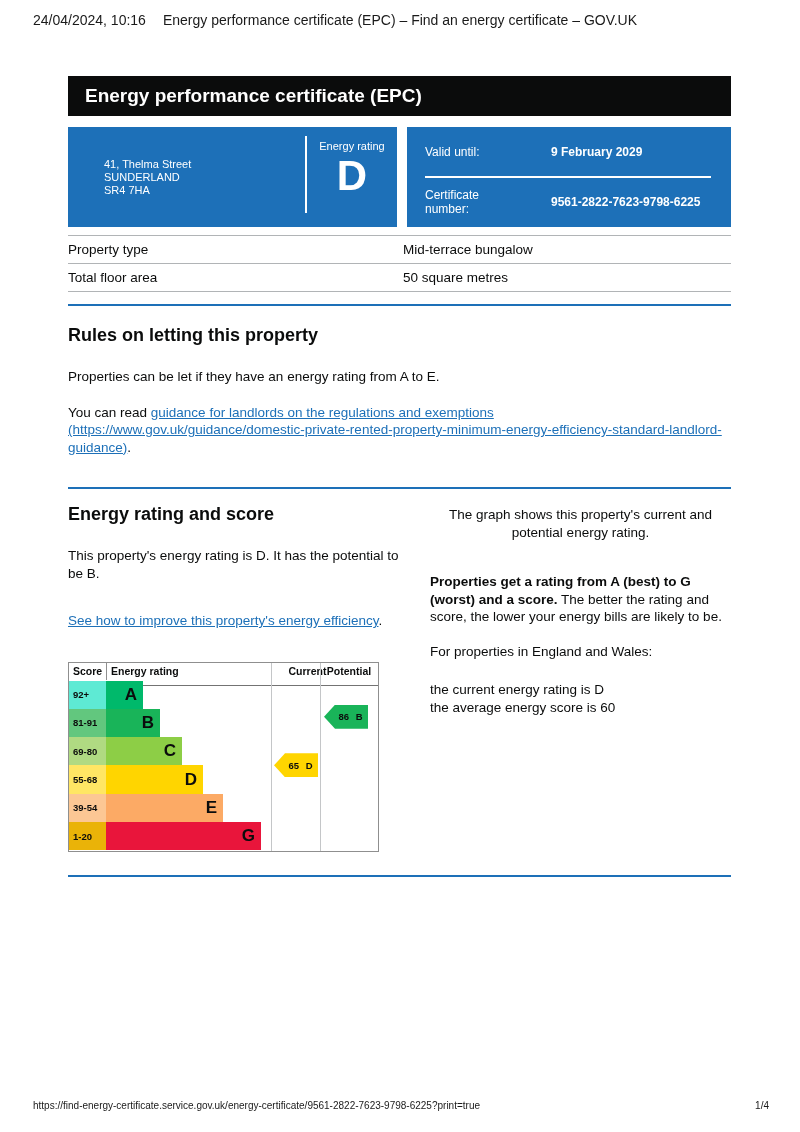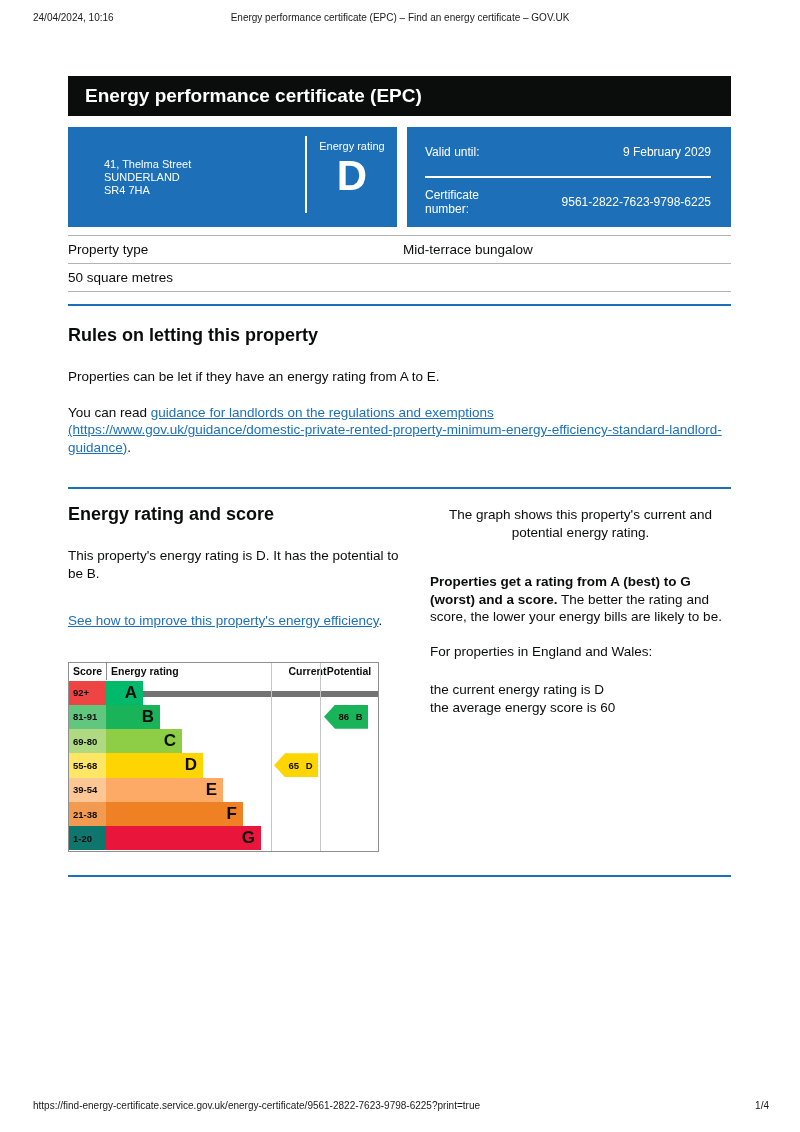--- a/index.html
+++ b/index.html
@@ -1,21 +1,21 @@
 <!DOCTYPE html>
 <html><head>
 <meta charset="utf-8">
 <style>
   * { margin:0; padding:0; box-sizing:border-box; }
   html,body { background:#fff; }
   body { font-family:"Liberation Sans", sans-serif; color:#0b0c0c; }
   .page { position:relative; width:800px; height:1132px; background:#fff; overflow:hidden; margin:0 auto; }
 
   
-  .print-header { position:absolute; top:12px; left:0; width:800px; font-size:10px; color:#1a1a1a; }
+  .print-header { position:absolute; top:12px; left:0; width:800px; font-size:14px; color:#1a1a1a; }
   .ph-date { position:absolute; left:33px; top:0; }
   .ph-title { display:block; width:100%; text-align:center; }
   .print-footer { position:absolute; top:1100px; left:0; width:800px; font-size:10px; color:#1a1a1a; }
   .pf-url { position:absolute; left:33px; top:0; }
   .pf-page { position:absolute; right:31px; top:0; }
 
   .content { position:absolute; left:68px; top:76px; width:663px; }
 
   
   .banner { height:40px; background:#0b0c0c; color:#fff; font-weight:bold; font-size:19px; line-height:40px; padding-left:17px; }
@@ -25,21 +25,21 @@
   .box-left { width:329px; background:#1d70b8; color:#fff; display:flex; }
   .address { flex:1; padding-left:36px; display:flex; flex-direction:column; justify-content:center; font-size:11px; line-height:13px; }
   .vdiv { width:2px; background:#fff; margin:9px 0 14px 0; }
   .rating-col { width:90px; display:flex; flex-direction:column; align-items:center; padding-top:13px; }
   .rating-label { font-size:11px; }
   .rating-letter { font-size:42px; font-weight:bold; line-height:48px; }
   .box-right { flex:1; background:#1d70b8; color:#fff; padding:0 20px 0 18px; display:flex; flex-direction:column; }
   .vrow { height:66px; display:flex; align-items:center; font-size:12px; }
   .vrow .vlabel { width:126px; flex:none; }
   .vrow .vlabel > span { display:inline-block; max-width:84px; line-height:14px; }
-  .vrow .vvalue { flex:1; font-weight:normal; line-height:14px; overflow-wrap:break-word; min-width:0;text-align:right; }
+  .vrow .vvalue { flex:1; font-weight:bold; line-height:14px; overflow-wrap:break-word; min-width:0; }
   .hdiv { height:2px; background:#fff; }
 
   
   .ptable { margin-top:8px; border-top:1px solid #b1b4b6; font-size:13.5px; }
   .prow { display:flex; padding:6px 0 6px 0; border-bottom:1px solid #b1b4b6; }
   .plabel { width:335px; flex:none; }
   .pvalue { flex:1; }
 
   .rule { height:2px; background:#1d70b8; }
   .rule.r1 { margin-top:12px; }
@@ -60,21 +60,21 @@
   .col-left .p-rating { margin-top:22px; }
   .col-left .p-improve { margin-top:30px; }
   .col-right .p1 { margin-top:2px;text-align:center; }
   .col-right .p2 { margin-top:32px; }
   .col-right .p3 { margin-top:17px; }
   .col-right .p4 { margin-top:21px; }
   .col-right .line { display:block; }
 
   
   .chart { position:relative; margin-top:32px; width:311px; height:190px; border:1px solid #8f8f8f; background:#fff; font-size:10.5px; }
-  .chart-header { position:relative; height:34px; border-bottom:6px solid #737373; font-weight:bold; }
+  .chart-header { position:relative; height:23px; border-bottom:1px solid #737373; font-weight:bold; }
   .chart-header span { position:absolute; top:2px; }
   .h-score { left:0; width:37px; text-align:center; }
   .h-rating { left:42px; }
   .h-current { left:214px; width:49px; text-align:center; }
   .h-potential { left:251px; width:58px; text-align:center; }
   .hdr-sep { position:absolute; left:37px; top:0; width:1px; height:17px; background:#8f8f8f; }
   .chart-body { position:absolute; left:0; top:18px; bottom:0; width:100%; display:flex; flex-direction:column; }
   .band { flex:1; display:flex; }
   .score-cell { width:37px; flex:none; display:flex; align-items:center; padding-left:4px; font-size:9.5px; font-weight:bold; }
   .bar { display:flex; align-items:center; justify-content:flex-end; padding-right:6px; font-size:17px; font-weight:bold; color:#0b0c0c; }
@@ -125,20 +125,21 @@
         </div>
       </div>
     </div>
 
     <div class="ptable">
       <div class="prow">
         <span class="plabel">Property type</span>
         <span class="pvalue">Mid-terrace bungalow</span>
       </div>
       <div class="prow">
+        <span class="plabel">Total floor area</span>
         <span class="pvalue">50 square metres</span>
       </div>
     </div>
 
     <div class="rule r1"></div>
 
     <h2 class="h-rules">Rules on letting this property</h2>
     <p class="p-let">Properties can be let if they have an energy rating from A to E.</p>
     <p class="p-read"><span>You can read </span><a class="link">guidance for landlords on the regulations and exemptions (https://www.gov.uk/guidance/domestic-private-rented-property-minimum-energy-efficiency-standard-landlord-guidance)</a><span>.</span></p>
 
@@ -153,45 +154,41 @@
         <div class="chart">
           <div class="chart-header">
             <span class="h-score">Score</span>
             <span class="h-rating">Energy rating</span>
             <span class="h-current">Current</span>
             <span class="h-potential">Potential</span>
             <i class="hdr-sep"></i>
           </div>
           <div class="chart-body">
             <div class="band">
-              <span class="score-cell" style="background: #ef4444;">92+</span>
+              <span class="score-cell" style="background: #5eead4;">92+</span>
               <span class="bar" style="width: 37px; background: rgb(0, 185, 107);">A</span>
             </div>
             <div class="band">
               <span class="score-cell" style="background: rgb(98, 199, 126);">81-91</span>
               <span class="bar" style="width: 54px; background: rgb(25, 180, 89);">B</span>
             </div>
             <div class="band">
               <span class="score-cell" style="background: rgb(176, 218, 130);">69-80</span>
               <span class="bar" style="width: 76px; background: rgb(141, 206, 70);">C</span>
             </div>
             <div class="band">
               <span class="score-cell" style="background: rgb(255, 230, 100);">55-68</span>
               <span class="bar" style="width: 97px; background: rgb(255, 213, 0);">D</span>
             </div>
             <div class="band">
               <span class="score-cell" style="background: rgb(252, 199, 148);">39-54</span>
               <span class="bar" style="width: 117px; background: rgb(252, 170, 101);">E</span>
             </div>
             <div class="band">
-              <span class="score-cell" style="background: rgb(242, 155, 80);">21-38</span>
-              <span class="bar" style="width: 137px; background: rgb(239, 128, 35);">F</span>
-            </div>
-            <div class="band">
-              <span class="score-cell" style="background: #0f766e;">1-20</span>
+              <span class="score-cell" style="background: #eab308;">1-20</span>
               <span class="bar" style="width: 155px; background: rgb(233, 21, 59);">G</span>
             </div>
           </div>
           <i class="vline vl1"></i>
           <i class="vline vl2"></i>
           <div class="arrow" style="top: 90.8571px; left: 205px; background: rgb(255, 213, 0);">65 D</div>
           <div class="arrow" style="top: 42.2857px; left: 255px; background: rgb(25, 180, 89);">86 B</div>
         </div>
       </div>
 

